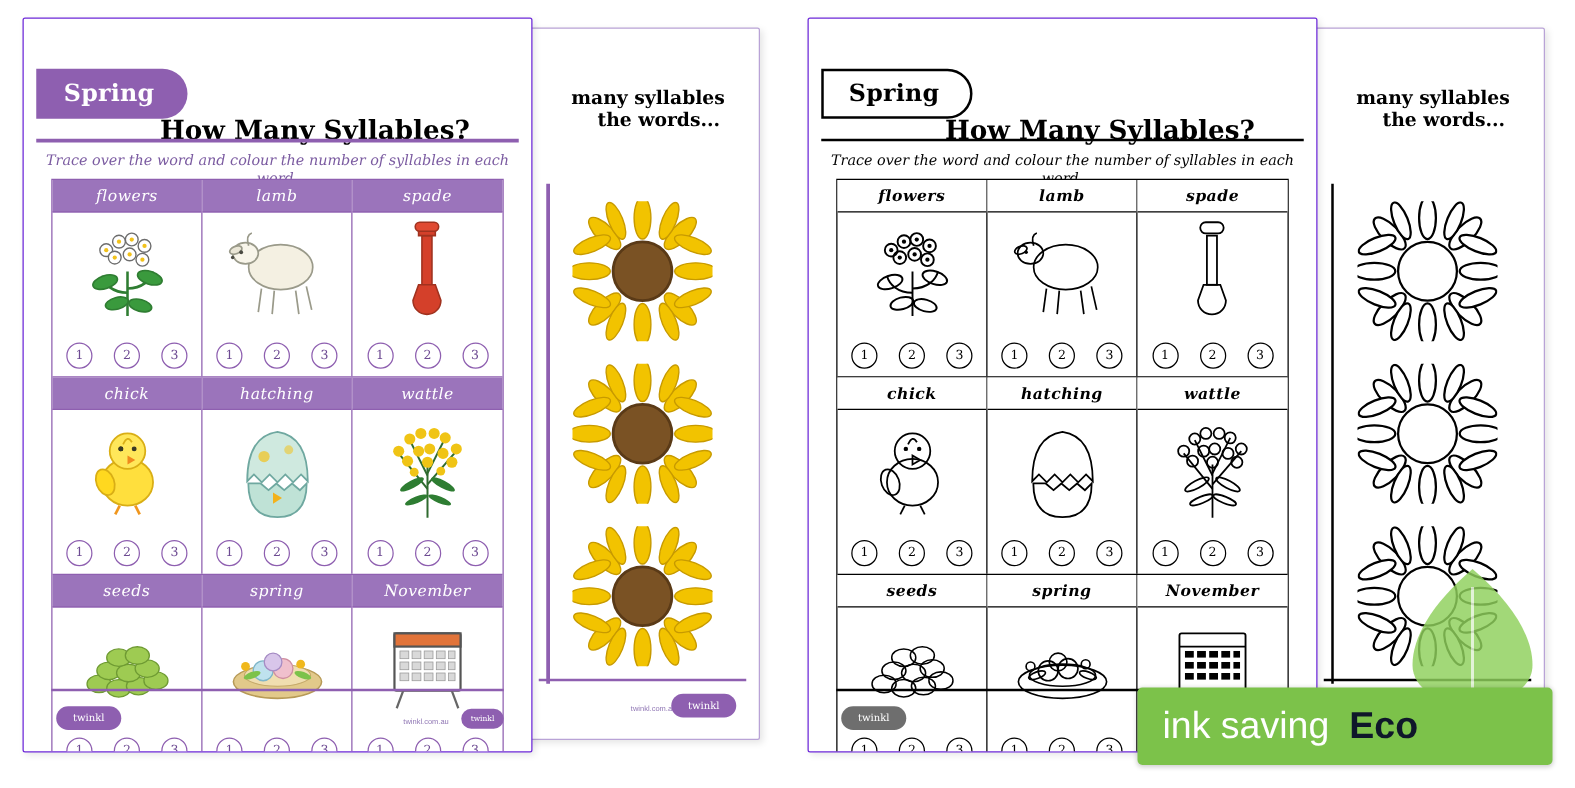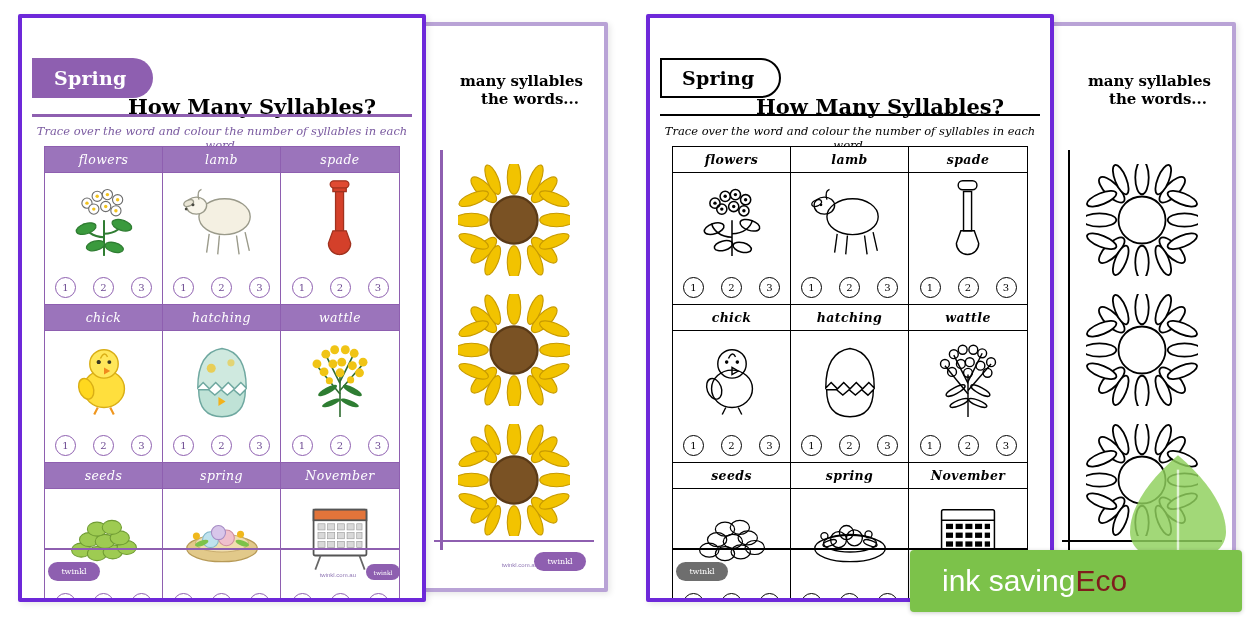--- a/index.html
+++ b/index.html
@@ -12,21 +12,21 @@
     height: 630px;
     position: relative;
     overflow: hidden;
     font-family: "Liberation Sans", sans-serif;
   }
 
   
   .sheet {
     position: absolute;
     background: #ffffff;
-    border: 4px solid #6d28d9;
+    border: 1px solid #6d28d9;
     border-radius: 2px;
     box-sizing: border-box;
     overflow: hidden;
   }
   .sheet.back {
     border-color: #b9a3d6;
   }
 
   
   #sheet-colour-main {
@@ -269,27 +269,28 @@
     background: #7cc24a;
     border-radius: 4px;
     z-index: 20;
     display: flex;
     align-items: center;
     box-shadow: 0 1px 4px rgba(0,0,0,.2);
   }
   #eco-banner .ink {
     color: #ffffff;
     font-size: 30px;
-    margin-left: 32px;
+    margin-left: 20px;
     font-family: "Liberation Sans", sans-serif;
   }
   #eco-banner .eco {
-    color: #7f1d1d;
+    color: #0f172a;
     font-size: 30px;
-    font-weight: normal;
+    font-weight: bold;
+    margin-left: 16px;
     font-family: "Liberation Sans", sans-serif;
   }
   #eco-leaf {
     position: absolute;
     left: 1112px;
     bottom: 62px;
     width: 132px;
     height: 120px;
     z-index: 19;
     opacity: .92;

